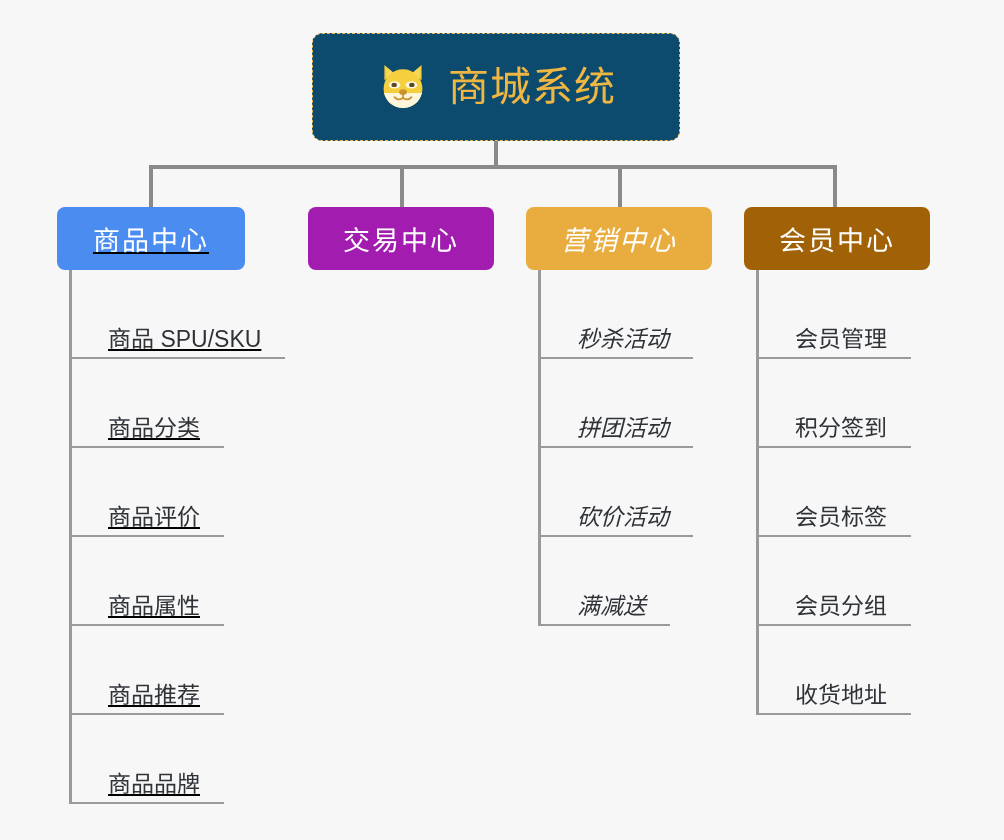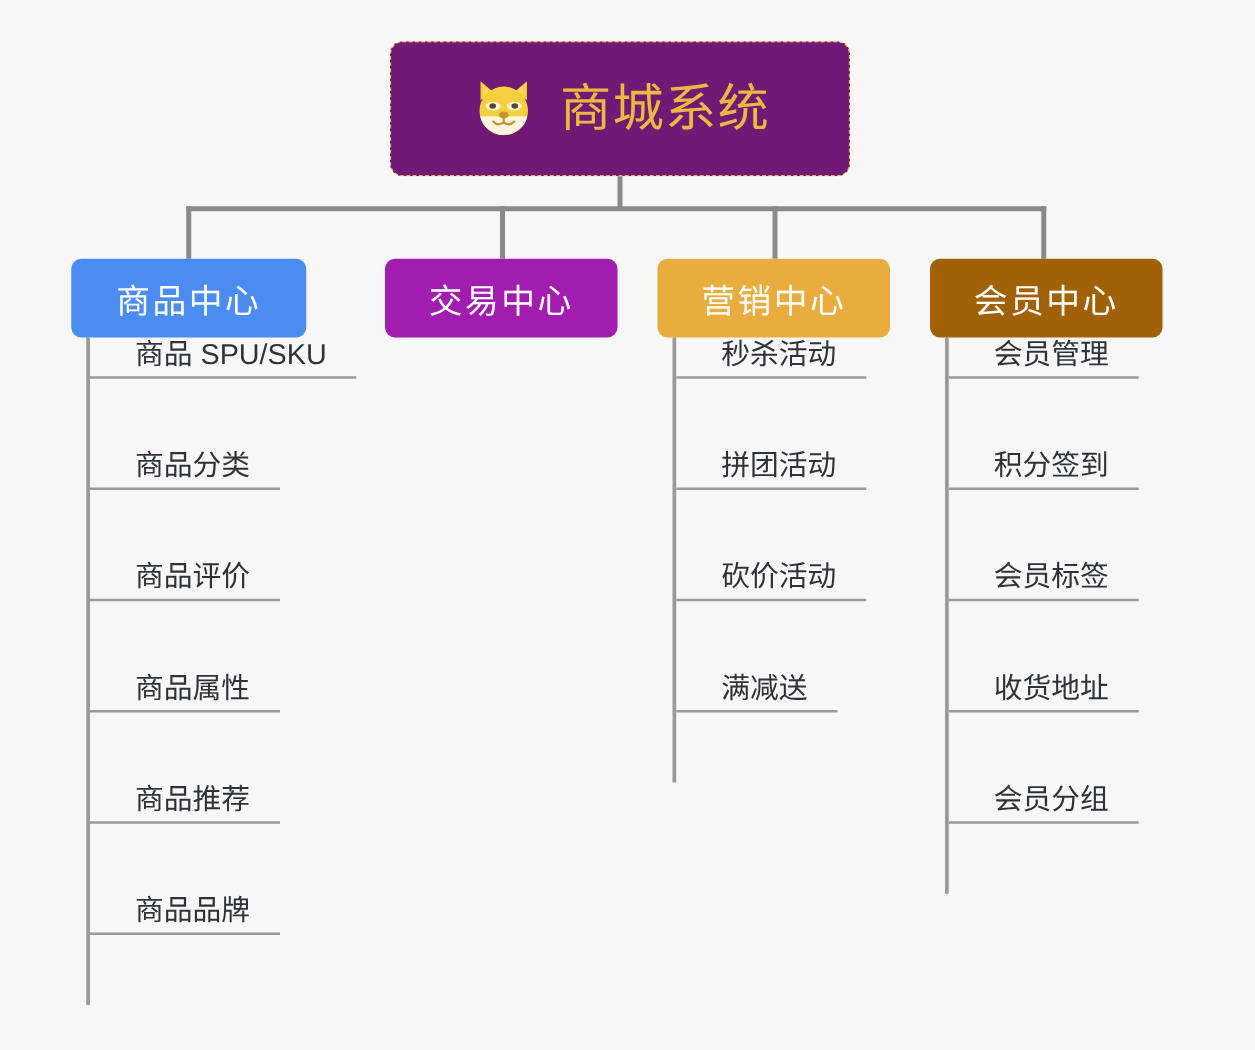--- a/index.html
+++ b/index.html
@@ -99,21 +99,21 @@
     position: relative;
     margin-left: 12px;
     padding-left: 0;
     border-left: 3px solid #9a9a9a;
   }
   .item {
     position: relative;
     height: 89px;
     box-sizing: border-box;
     display: flex;
-    align-items: flex-start;
+    align-items: flex-end;
     padding-left: 36px;
   }
   .item-label {
     position: relative;
     display: inline-block;
     font-size: 23px;
     color: #2f3338;
     line-height: 1.15;
     padding: 0 14px 7px 0;
     white-space: nowrap;
@@ -126,21 +126,21 @@
     bottom: 0;
     height: 2px;
     background: #9a9a9a;
   }
 </style>
 </head>
 <body style="background: rgb(247, 247, 247);">
 
 <div id="mindmap">
 
-  <div class="root-node" style="border-color: rgb(232, 185, 79); background: #701a75;">
+  <div class="root-node" style="border-color: rgb(232, 185, 79); background: #0c4a6e;">
     <svg class="root-icon" viewBox="0 0 64 64" aria-hidden="true">
       <path d="M10 6 L10 24 L22 16 Z" fill="#f5cf3e"></path>
       <path d="M54 6 L54 24 L42 16 Z" fill="#f5cf3e"></path>
       <path d="M13 10 L13 22 L21 16 Z" fill="#f7d85e"></path>
       <path d="M51 10 L51 22 L43 16 Z" fill="#f7d85e"></path>
       <circle cx="32" cy="34" r="23" fill="#f5cf3e"></circle>
       <path d="M32 57 A23 23 0 0 0 54.4 39 L9.6 39 A23 23 0 0 0 32 57 Z" fill="#fdf6dd"></path>
       <ellipse cx="22" cy="29.5" rx="7" ry="4.2" fill="#fdf6dd"></ellipse>
       <ellipse cx="42" cy="29.5" rx="7" ry="4.2" fill="#fdf6dd"></ellipse>
       <ellipse cx="21.5" cy="29.5" rx="3.2" ry="2.6" fill="#5b4a27"></ellipse>
@@ -153,21 +153,21 @@
     <span class="root-title" style="color: rgb(239, 182, 66);">商城系统</span>
   </div>
 
   <div class="conn conn-stem" style="background: rgb(138, 138, 138);"></div>
   <div class="conn conn-bus" style="background: rgb(138, 138, 138);"></div>
   <div class="conn conn-drop" style="left: 149px; background: rgb(138, 138, 138);"></div>
   <div class="conn conn-drop" style="left: 400px; background: rgb(138, 138, 138);"></div>
   <div class="conn conn-drop" style="left: 618px; background: rgb(138, 138, 138);"></div>
   <div class="conn conn-drop" style="left: 833px; background: rgb(138, 138, 138);"></div>
 
-  <div class="column" id="col-0" style="left:57px; width:188px;">
+  <div class="column" id="col-0" style="left:57px; width:188px;text-decoration:underline;">
     <div class="cat-box" style="background: rgb(74, 140, 240);">
       <span class="cat-label">商品中心</span>
     </div>
     <div class="items">
       <div class="item">
           <span class="item-label">商品 SPU/SKU</span>
         </div>
       <div class="item">
           <span class="item-label">商品分类</span>
         </div>
@@ -185,21 +185,21 @@
         </div>
     </div>
   </div>
 
   <div class="column" id="col-1" style="left:308px; width:186px;">
     <div class="cat-box" style="background: #a21caf;">
       <span class="cat-label">交易中心</span>
     </div>
   </div>
 
-  <div class="column" id="col-2" style="left:526px; width:186px;">
+  <div class="column" id="col-2" style="left:526px; width:186px;font-style:italic;">
     <div class="cat-box" style="background: rgb(233, 173, 63);">
       <span class="cat-label">营销中心</span>
     </div>
     <div class="items">
       <div class="item">
           <span class="item-label">秒杀活动</span>
         </div>
       <div class="item">
           <span class="item-label">拼团活动</span>
         </div>
@@ -220,21 +220,21 @@
       <div class="item">
           <span class="item-label">会员管理</span>
         </div>
       <div class="item">
           <span class="item-label">积分签到</span>
         </div>
       <div class="item">
           <span class="item-label">会员标签</span>
         </div>
       <div class="item">
+          <span class="item-label">会员分组</span>
+        </div>
+      <div class="item">
           <span class="item-label">收货地址</span>
         </div>
-      <div class="item">
-          <span class="item-label">会员分组</span>
-        </div>
     </div>
   </div>
 
 </div>
 
 </body></html>

